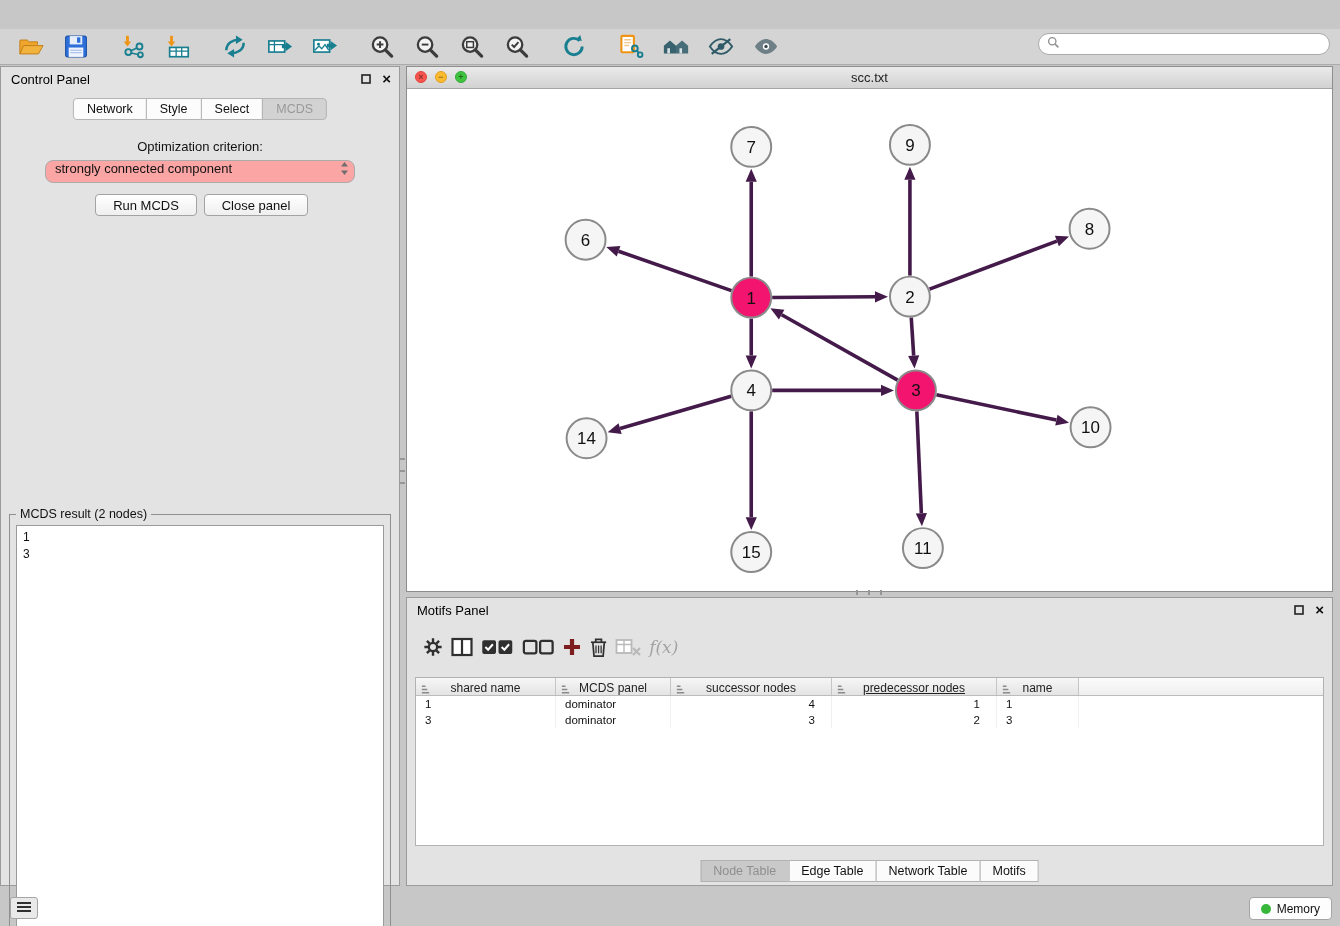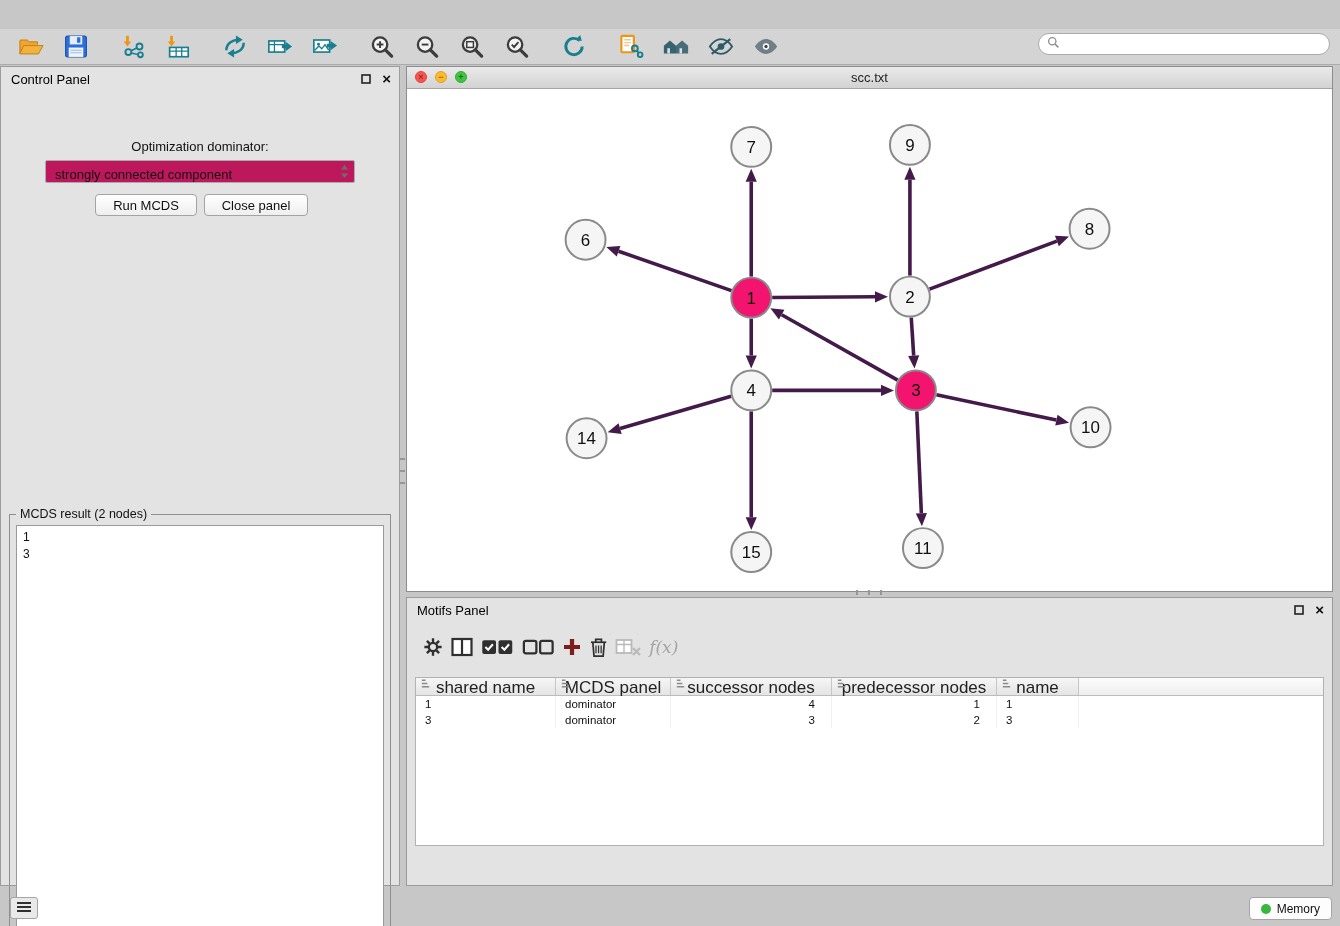--- a/index.html
+++ b/index.html
@@ -19,21 +19,21 @@
 .float-btn{display:inline-flex;cursor:pointer}
 .float-btn svg{width:10px;height:10px}
 .close-btn{font-size:15px;font-weight:bold;color:#111;line-height:13px;cursor:pointer}
 .control-panel{position:absolute;left:0;top:66px;width:400px;height:820px;background:#e3e3e3;border:1px solid #9b9b9b}
 .cp-tabs{position:absolute;top:31px;left:50%;transform:translateX(-50%);display:flex}
 .cp-tab{padding:3px 13px;font-size:12.5px;background:#fcfcfc;border:1px solid #b4b4b4;margin-left:-1px;cursor:pointer;color:#111;white-space:nowrap}
 .cp-tab:first-child{border-radius:4px 0 0 4px;margin-left:0}
 .cp-tab:last-child{border-radius:0 4px 4px 0}
 .cp-tab.active{background:#d2d2d2;color:#999}
 .opt-label{position:absolute;top:72px;width:100%;text-align:center;font-size:13px;color:#111}
-.dropdown{position:absolute;top:93px;left:44px;width:310px;height:23px;background:#be185d;border:1px solid #ababab;border-radius:2px;display:flex;align-items:flex-end;padding:0 5px 0 9px;font-size:13px;color:#111;cursor:pointer}
+.dropdown{position:absolute;top:93px;left:44px;width:310px;height:23px;background:#fca5a5;border:1px solid #ababab;border-radius:8px;display:flex;align-items:flex-start;padding:0 5px 0 9px;font-size:13px;color:#111;cursor:pointer}
 .dd-value{flex:1;overflow:hidden;white-space:nowrap}
 .dropdown svg{width:9px;height:15px;flex:none}
 .cp-btn{position:absolute;top:127px;height:22px;background:linear-gradient(#ffffff,#efefef);border:1px solid #a3a3a3;border-radius:4px;font-size:13px;font-family:inherit;cursor:pointer;color:#111}
 .cp-btn.run{left:94px;width:102px}
 .cp-btn.closep{left:203px;width:104px}
 .result-group{position:absolute;left:8px;top:447px;width:382px;height:456px;border:1px solid #8f8f8f}
 .result-title{position:absolute;top:-8px;left:6px;background:#e3e3e3;padding:0 4px;font-size:12.5px;color:#111}
 .result-area{position:absolute;left:6px;top:10px;right:6px;bottom:7px;background:#fff;border:1px solid #9a9a9a;padding:3px 6px;font-size:12px;line-height:17px;color:#111;overflow:auto}
 .net-window{position:absolute;left:406px;top:66px;width:927px;height:526px;background:#fff;border:1px solid #8d8d8d}
 .net-titlebar{position:absolute;top:0;left:0;width:100%;height:22px;background:linear-gradient(#eaeaea,#d2d2d2);border-bottom:1px solid #a5a5a5}
@@ -46,21 +46,21 @@
 .net-canvas{position:absolute;left:0;top:22px;right:0;bottom:0}
 .net-canvas svg{width:100%;height:100%;display:block}
 .table-panel{position:absolute;left:406px;top:597px;width:927px;height:289px;background:#e3e3e3;border:1px solid #9b9b9b}
 .tp-toolbar{position:absolute;left:16px;top:30px;height:38px;display:flex;align-items:center}
 .tp-btn{margin-right:8px;display:inline-flex;align-items:center;cursor:pointer}
 .tp-btn svg{height:20px}
 .tp-btn.disabled{cursor:default}
 .fx-label{font-family:"DejaVu Serif",serif;font-style:italic;font-size:17px;color:#a3a3a3}
 .table-wrap{position:absolute;left:8px;top:79px;width:909px;height:169px;background:#fff;border:1px solid #b2b2b2;overflow:hidden}
 .thead{display:flex;height:18px;background:linear-gradient(#f6f6f6,#e4e4e4);border-bottom:1px solid #bcbcbc}
-.th{position:relative;display:flex;align-items:flex-start;justify-content:center;font-size:17px;color:#222;border-right:1px solid #c6c6c6;flex:none;cursor:pointer}
+.th{position:relative;display:flex;align-items:flex-end;justify-content:center;font-size:12px;color:#222;border-right:1px solid #c6c6c6;flex:none;cursor:pointer}
 .th .sort-ic{position:absolute;left:4px;display:inline-flex}
 .th svg{width:11px;height:11px}
 .th.filler{flex:1;border-right:none;background:linear-gradient(#fbfbfb,#efefef);cursor:default}
 .tr{display:flex;height:16px;align-items:center;cursor:pointer}
 .td{font-size:11.5px;color:#111;flex:none;overflow:hidden;white-space:nowrap;height:16px;line-height:16px;border-right:1px solid #f0f0f0}
 .tp-tabs{position:absolute;bottom:3px;left:50%;transform:translateX(-50%);display:flex}
 .tp-tab{padding:3px 12px;font-size:12.5px;background:#fbfbfb;border:1px solid #b2b2b2;margin-left:-1px;cursor:pointer;color:#111;white-space:nowrap}
 .tp-tab:first-child{margin-left:0}
 .tp-tab.active{background:#c9c9c9;color:#8f8f8f}
 .list-btn{position:absolute;left:10px;bottom:7px;width:28px;height:22px;background:#e9e9e9;border:1px solid #a5a5a5;border-radius:3px;display:flex;align-items:center;justify-content:center;cursor:pointer}
@@ -226,21 +226,27 @@
   <div class="control-panel">
     <span class="panel-title">Control Panel</span>
     <span class="win-btns">
       <span class="float-btn">
           <svg viewBox="0 0 10 10">
             <rect x="1" y="1" width="8" height="8" fill="none" stroke="#222" stroke-width="1.6"></rect>
           </svg>
         </span>
       <span class="close-btn">×</span>
     </span>
-    <div class="opt-label">Optimization dominator:</div>
+    <div class="cp-tabs">
+        <div class="cp-tab">Network</div>
+        <div class="cp-tab">Style</div>
+        <div class="cp-tab">Select</div>
+        <div class="cp-tab active">MCDS</div>
+      </div>
+    <div class="opt-label">Optimization criterion:</div>
     <div class="dropdown">
       <span class="dd-value">strongly connected component</span>
       <span><svg viewBox="0 0 9 15">
             <path d="M4.5 1L8 5.5H1z" fill="#6e6e6e"></path>
             <path d="M4.5 14L1 9.5h7z" fill="#6e6e6e"></path>
           </svg></span>
     </div>
     <button class="cp-btn run">Run MCDS</button>
     <button class="cp-btn closep">Close panel</button>
     <div class="result-group">
@@ -410,21 +416,21 @@
             <span class="th-label">MCDS panel</span>
           </div>
           <div class="th" style="width: 161px;">
             <span class="sort-ic">
               <svg viewBox="0 0 12 12">
                 <path d="M2 2.5h4M2 6h6M2 9.5h8" stroke="#8a8a8a" stroke-width="1.5"></path>
               </svg>
             </span>
             <span class="th-label">successor nodes</span>
           </div>
-          <div class="th" style="width: 165px;">
+          <div class="th" style="width: 165px; text-decoration: underline;">
             <span class="sort-ic">
               <svg viewBox="0 0 12 12">
                 <path d="M2 2.5h4M2 6h6M2 9.5h8" stroke="#8a8a8a" stroke-width="1.5"></path>
               </svg>
             </span>
             <span class="th-label">predecessor nodes</span>
           </div>
           <div class="th" style="width: 82px;">
             <span class="sort-ic">
               <svg viewBox="0 0 12 12">
@@ -445,20 +451,26 @@
           </div>
           <div class="tr">
             <div class="td" style="width: 140px; text-align: left; padding: 0px 4px 0px 9px;">3</div>
             <div class="td" style="width: 115px; text-align: left; padding: 0px 4px 0px 9px;">dominator</div>
             <div class="td" style="width: 161px; text-align: right; padding: 0px 16px 0px 4px;">3</div>
             <div class="td" style="width: 165px; text-align: right; padding: 0px 16px 0px 4px;">2</div>
             <div class="td" style="width: 82px; text-align: left; padding: 0px 4px 0px 9px;">3</div>
           </div>
         </div>
     </div>
+    <div class="tp-tabs">
+        <div class="tp-tab active">Node Table</div>
+        <div class="tp-tab">Edge Table</div>
+        <div class="tp-tab">Network Table</div>
+        <div class="tp-tab">Motifs</div>
+      </div>
   </div>
 
   <div class="list-btn">
     <span><svg viewBox="0 0 16 12">
           <path d="M1 2h14M1 6h14M1 10h14" stroke="#2f2f2f" stroke-width="1.8"></path>
         </svg></span>
   </div>
   <div class="memory-btn">
     <span class="mem-dot"></span>
     <span>Memory</span>

